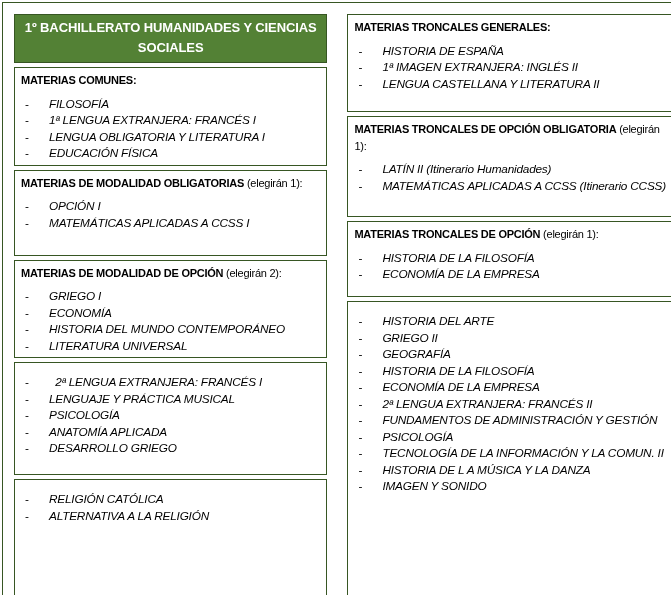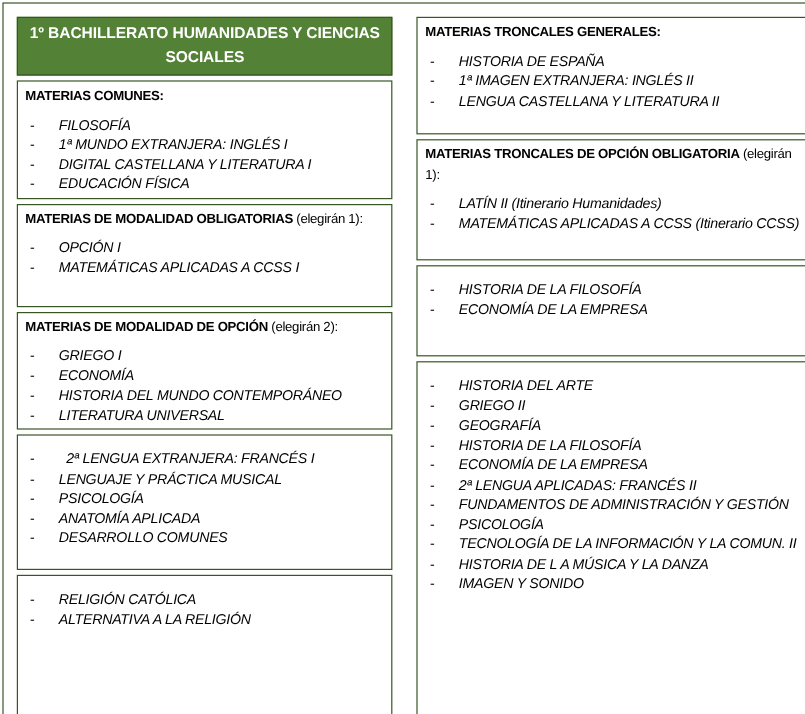--- a/index.html
+++ b/index.html
@@ -86,25 +86,25 @@
 
     <div class="cell sec" style="min-height:97px">
       <div class="sec-title"><span class="b">MATERIAS COMUNES:</span><span></span></div>
       <ul class="items">
           <li>
             <span class="dash">-</span>
             <span class="txt">FILOSOFÍA</span>
           </li>
           <li>
             <span class="dash">-</span>
-            <span class="txt">1ª MUNDO EXTRANJERA: INGLÉS I</span>
-          </li>
-          <li>
-            <span class="dash">-</span>
-            <span class="txt">DIGITAL CASTELLANA Y LITERATURA I</span>
+            <span class="txt">1ª LENGUA EXTRANJERA: FRANCÉS I</span>
+          </li>
+          <li>
+            <span class="dash">-</span>
+            <span class="txt">LENGUA OBLIGATORIA Y LITERATURA I</span>
           </li>
           <li>
             <span class="dash">-</span>
             <span class="txt">EDUCACIÓN FÍSICA</span>
           </li>
         </ul>
     </div>
 
     <div class="cell sec" style="min-height:86px">
       <div class="sec-title"><span class="b">MATERIAS DE MODALIDAD OBLIGATORIAS</span><span> (elegirán 1):</span></div>
@@ -155,21 +155,21 @@
           <li>
             <span class="dash">-</span>
             <span class="txt">PSICOLOGÍA</span>
           </li>
           <li>
             <span class="dash">-</span>
             <span class="txt">ANATOMÍA APLICADA</span>
           </li>
           <li>
             <span class="dash">-</span>
-            <span class="txt">DESARROLLO COMUNES</span>
+            <span class="txt">DESARROLLO GRIEGO</span>
           </li>
         </ul>
     </div>
 
     <div class="cell sec grow">
       <ul class="items">
           <li>
             <span class="dash">-</span>
             <span class="txt">RELIGIÓN CATÓLICA</span>
           </li>
@@ -209,20 +209,21 @@
             <span class="txt">LATÍN II (Itinerario Humanidades)</span>
           </li>
           <li>
             <span class="dash">-</span>
             <span class="txt">MATEMÁTICAS APLICADAS A CCSS (Itinerario CCSS)</span>
           </li>
         </ul>
     </div>
 
     <div class="cell sec" style="min-height:76px">
+      <div class="sec-title"><span class="b">MATERIAS TRONCALES DE OPCIÓN</span><span> (elegirán 1):</span></div>
       <ul class="items">
           <li>
             <span class="dash">-</span>
             <span class="txt">HISTORIA DE LA FILOSOFÍA</span>
           </li>
           <li>
             <span class="dash">-</span>
             <span class="txt">ECONOMÍA DE LA EMPRESA</span>
           </li>
         </ul>
@@ -245,21 +246,21 @@
           <li>
             <span class="dash">-</span>
             <span class="txt">HISTORIA DE LA FILOSOFÍA</span>
           </li>
           <li>
             <span class="dash">-</span>
             <span class="txt">ECONOMÍA DE LA EMPRESA</span>
           </li>
           <li>
             <span class="dash">-</span>
-            <span class="txt">2ª LENGUA APLICADAS: FRANCÉS II</span>
+            <span class="txt">2ª LENGUA EXTRANJERA: FRANCÉS II</span>
           </li>
           <li>
             <span class="dash">-</span>
             <span class="txt">FUNDAMENTOS DE ADMINISTRACIÓN Y GESTIÓN</span>
           </li>
           <li>
             <span class="dash">-</span>
             <span class="txt">PSICOLOGÍA</span>
           </li>
           <li>

